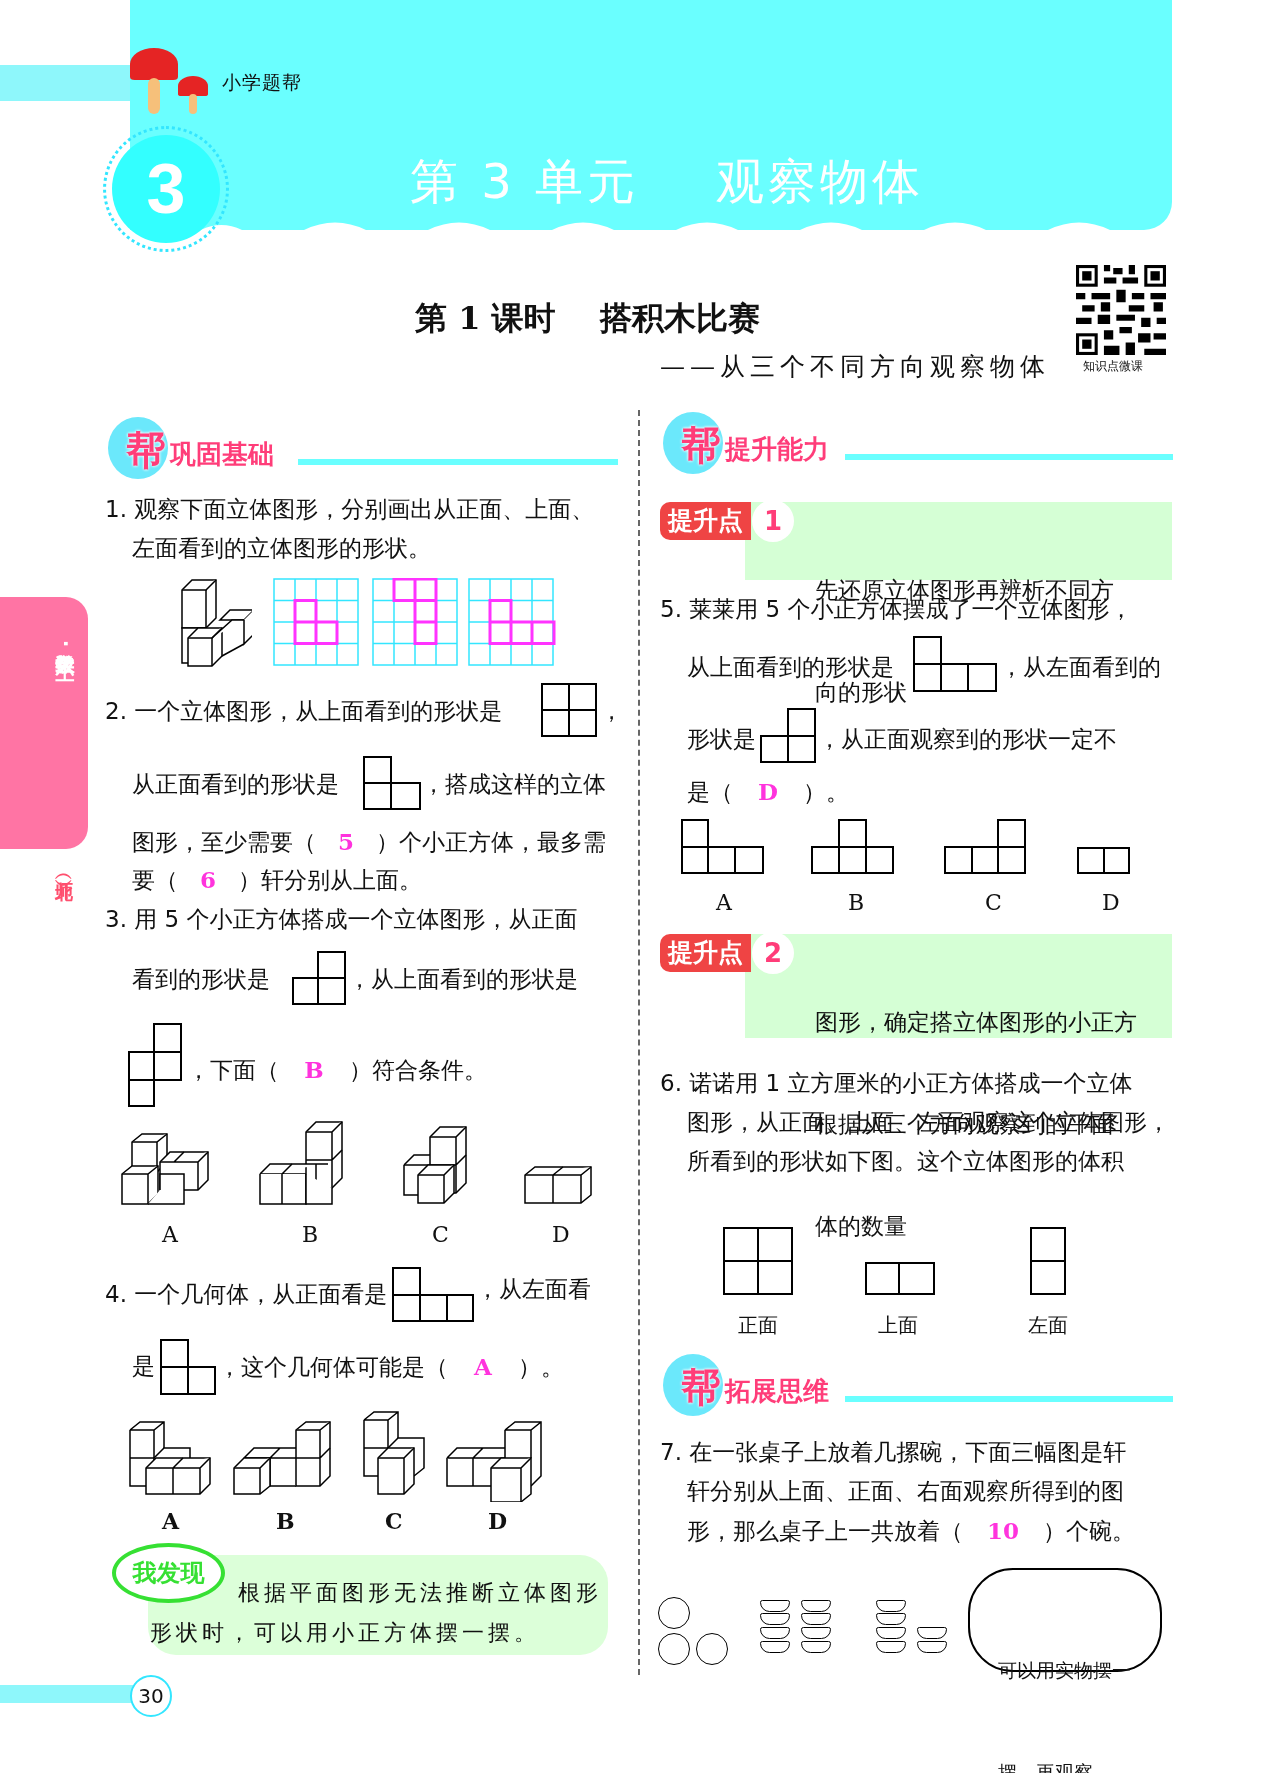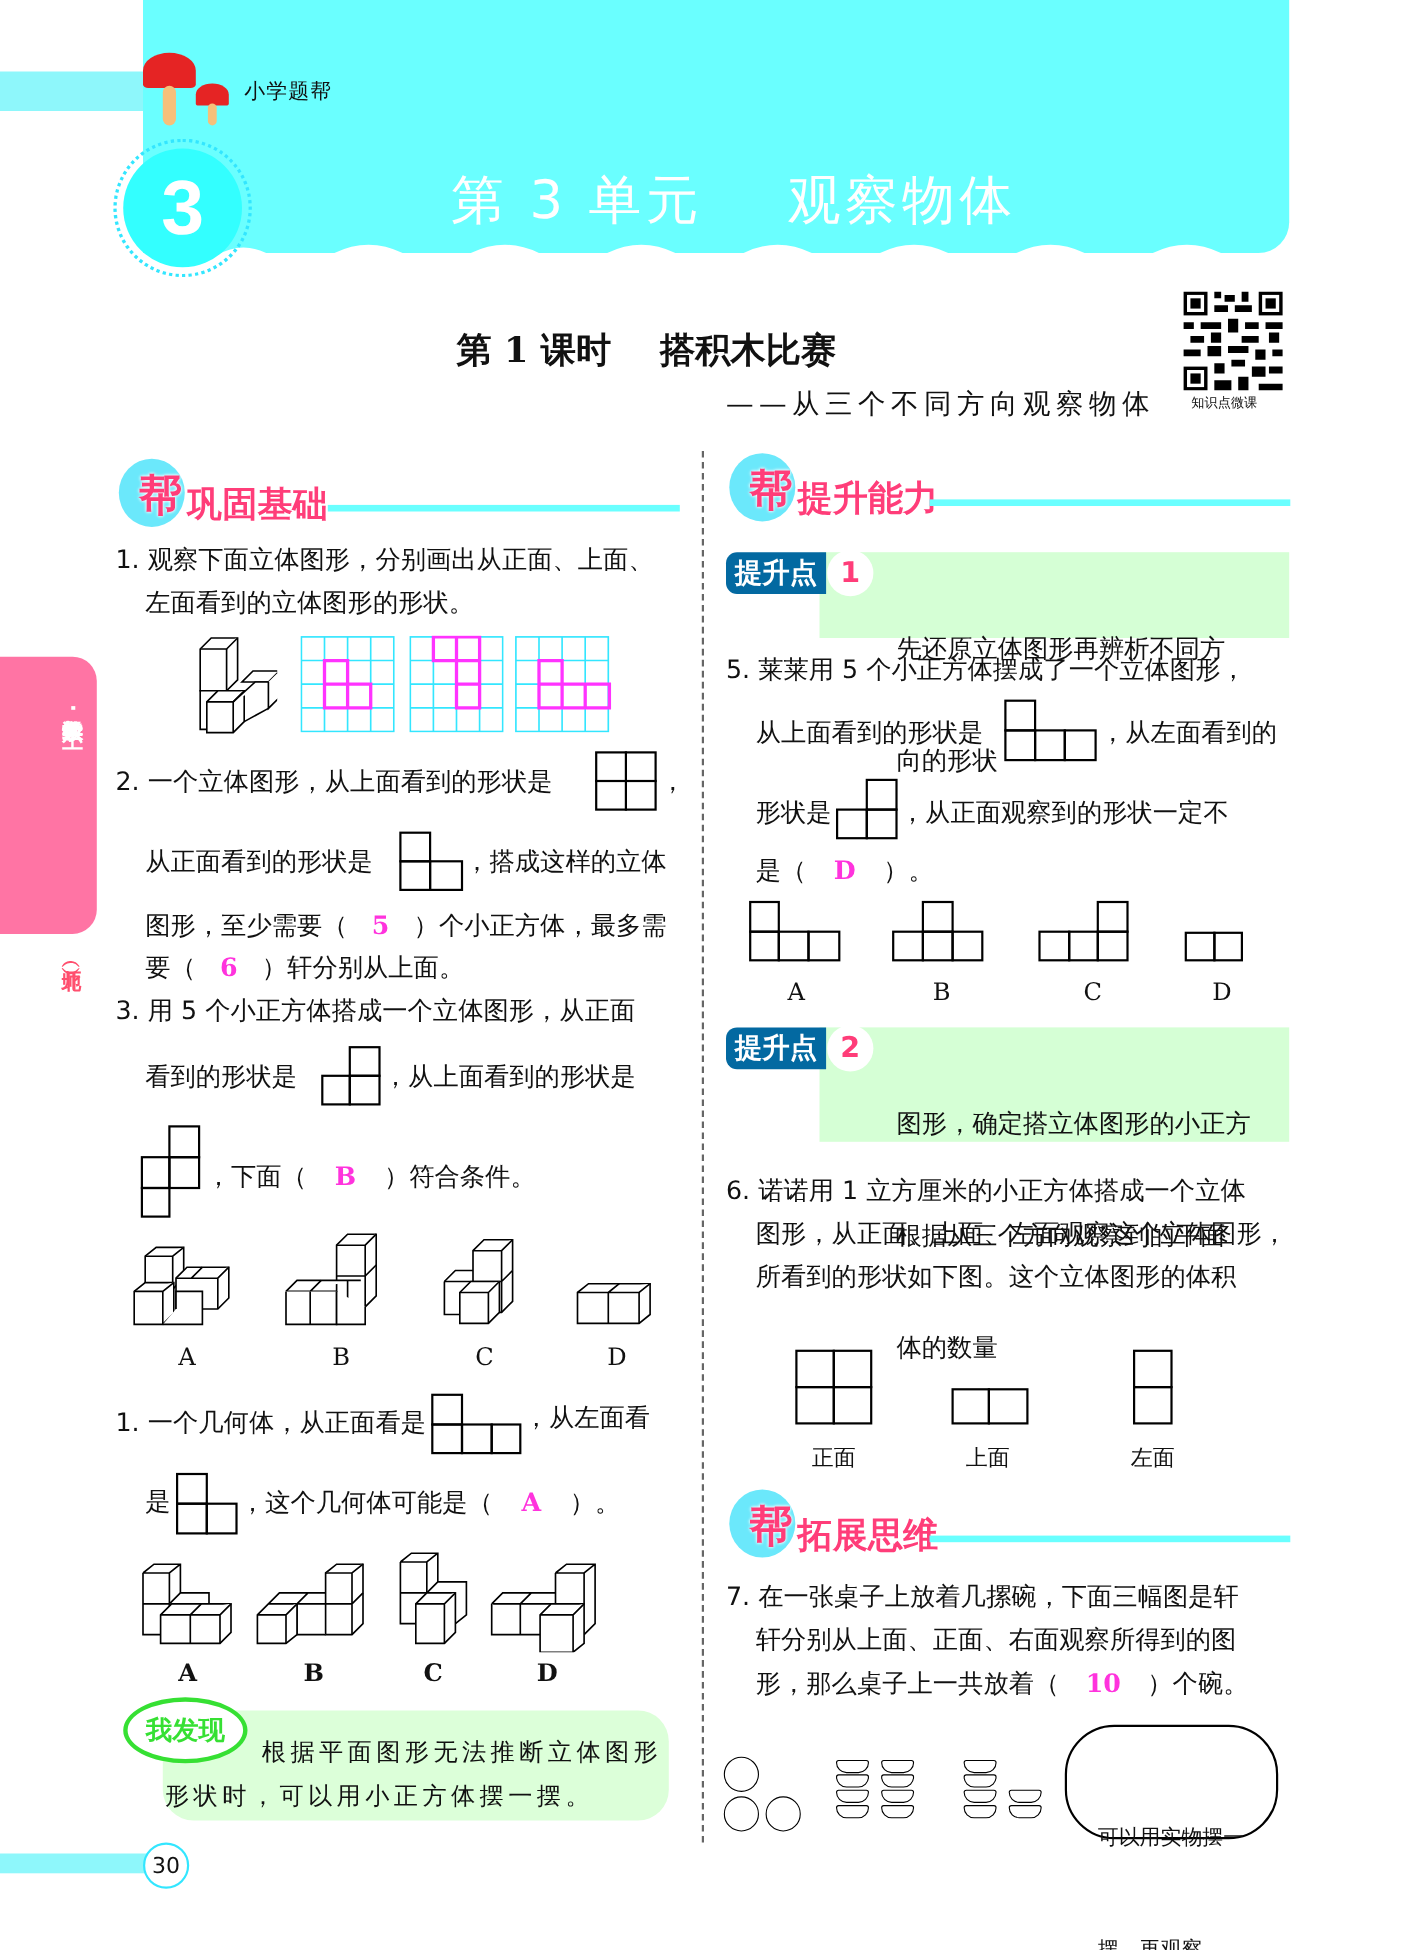--- a/index.html
+++ b/index.html
@@ -21,34 +21,34 @@
   
   .side-tab{left:0;top:597px;width:88px;height:252px;background:#ff74a4;border-radius:0 22px 22px 0;}
   .side-text{left:52px;top:640px;width:26px;color:#fff;font-size:19px;line-height:25px;writing-mode:vertical-rl;font-weight:bold;}
   .side-ed{left:52px;top:868px;color:#ff4f6e;font-size:18px;writing-mode:vertical-rl;font-weight:bold;}
   
   .divider{left:638px;top:410px;width:0;height:1265px;border-left:2px dashed #666;}
   
   .sec{height:70px;}
   .sec .blob{position:absolute;left:0;top:2px;width:60px;height:62px;border-radius:50%;background:#6be8fb;}
   .sec .bang{position:absolute;left:18px;top:8px;font-size:40px;font-weight:bold;color:#ff3d79;text-shadow:0 0 3px #fff,0 0 3px #fff;}
-  .sec .label{position:absolute;left:62px;top:22px;font-size:32px;font-weight:bold;color:#ff3d79;text-shadow:0 0 2px #fff;}
+  .sec .label{position:absolute;left:62px;top:22px;font-size:26px;font-weight:bold;color:#ff3d79;text-shadow:0 0 2px #fff;}
   .sec .line{position:absolute;top:44px;height:6px;background:#6affff;}
   
   .q{font-size:23px;line-height:39px;white-space:nowrap;}
   .q span{white-space:pre;}
   .ans{color:#ff33dd;font-weight:bold;font-family:"DejaVu Serif",serif;}
   .opt{font-size:22px;font-family:"DejaVu Serif",serif;}
   .optb{font-size:22px;font-weight:bold;font-family:"DejaVu Serif",serif;}
   .cap{font-size:20px;}
   
   .g{position:absolute;border:2px solid #000;box-sizing:border-box;}
   
   .tipbar{background:#d5ffd5;}
-  .tiptag{background:#0369a1;color:#fff;font-weight:bold;font-size:25px;border-radius:10px 0 0 10px;padding:0 8px;line-height:38px;}
+  .tiptag{background:#ef4444;color:#fff;font-weight:bold;font-size:25px;border-radius:10px 0 0 10px;padding:0 8px;line-height:38px;}
   .tipnum{width:42px;height:42px;border-radius:50%;background:#fff;color:#ff3d79;font-weight:bold;font-size:26px;text-align:center;line-height:42px;}
   .tiptext{font-size:23px;line-height:34px;white-space:pre;}
   .find-box{left:148px;top:1555px;width:460px;height:100px;background:#dcffd9;border-radius:28px;}
   .find-tag{left:112px;top:1543px;width:105px;height:52px;border:4px solid #36e033;border-radius:50%;background:#fff;color:#36e033;font-size:24px;font-weight:bold;text-align:center;line-height:52px;}
   .find-text{font-size:22px;font-family:"DejaVu Serif",serif;letter-spacing:4px;white-space:pre;}
   .pg-strip{left:0;top:1685px;width:140px;height:18px;background:#8ef7fb;}
   .pg-num{left:130px;top:1675px;width:38px;height:38px;border:2px solid #33e6ff;border-radius:50%;background:#fff;text-align:center;line-height:38px;font-size:20px;}
   .cloud{left:968px;top:1568px;width:190px;height:100px;border:2px solid #000;border-radius:45px;background:#fff;}
   .cloud-text{left:998px;top:1585px;font-size:19px;line-height:34px;font-family:"DejaVu Serif",serif;white-space:pre;}
   .circle{position:absolute;width:30px;height:30px;border:1.5px solid #000;border-radius:50%;}
@@ -226,21 +226,21 @@
   <g fill="#fff" stroke="#000" stroke-width="1.5">
     <path d="M2,10 L12,2 L68,2 L68,30 L58,38 L2,38Z"></path>
       <path d="M2,10 L58,10 L68,2 M58,10V38 M30,10V38 M30,10 L40,2"></path>
   </g>
 </svg>
 <div class="abs opt" style="left:162px;top:1222px;">A</div>
 <div class="abs opt" style="left:302px;top:1222px;">B</div>
 <div class="abs opt" style="left:432px;top:1222px;">C</div>
 <div class="abs opt" style="left:552px;top:1222px;">D</div>
 
-<div class="abs q" style="left:105px;top:1275px;">1. 一个几何体，从正面看是</div>
+<div class="abs q" style="left:105px;top:1275px;">4. 一个几何体，从正面看是</div>
 <div class="abs" style="left:392px;top:1267px;width:82px;height:55px;">
   <div class="g" style="left:0;top:0;width:29px;height:29px;"></div>
   <div class="g" style="left:0;top:27px;width:29px;height:28px;"></div>
   <div class="g" style="left:27px;top:27px;width:29px;height:28px;"></div>
   <div class="g" style="left:54px;top:27px;width:28px;height:28px;"></div>
 </div>
 <div class="abs q" style="left:476px;top:1270px;">，从左面看</div>
 <div class="abs q" style="left:132px;top:1347px;">是</div>
 <div class="abs" style="left:160px;top:1339px;width:56px;height:56px;">
   <div class="g" style="left:0;top:0;width:29px;height:29px;"></div>

